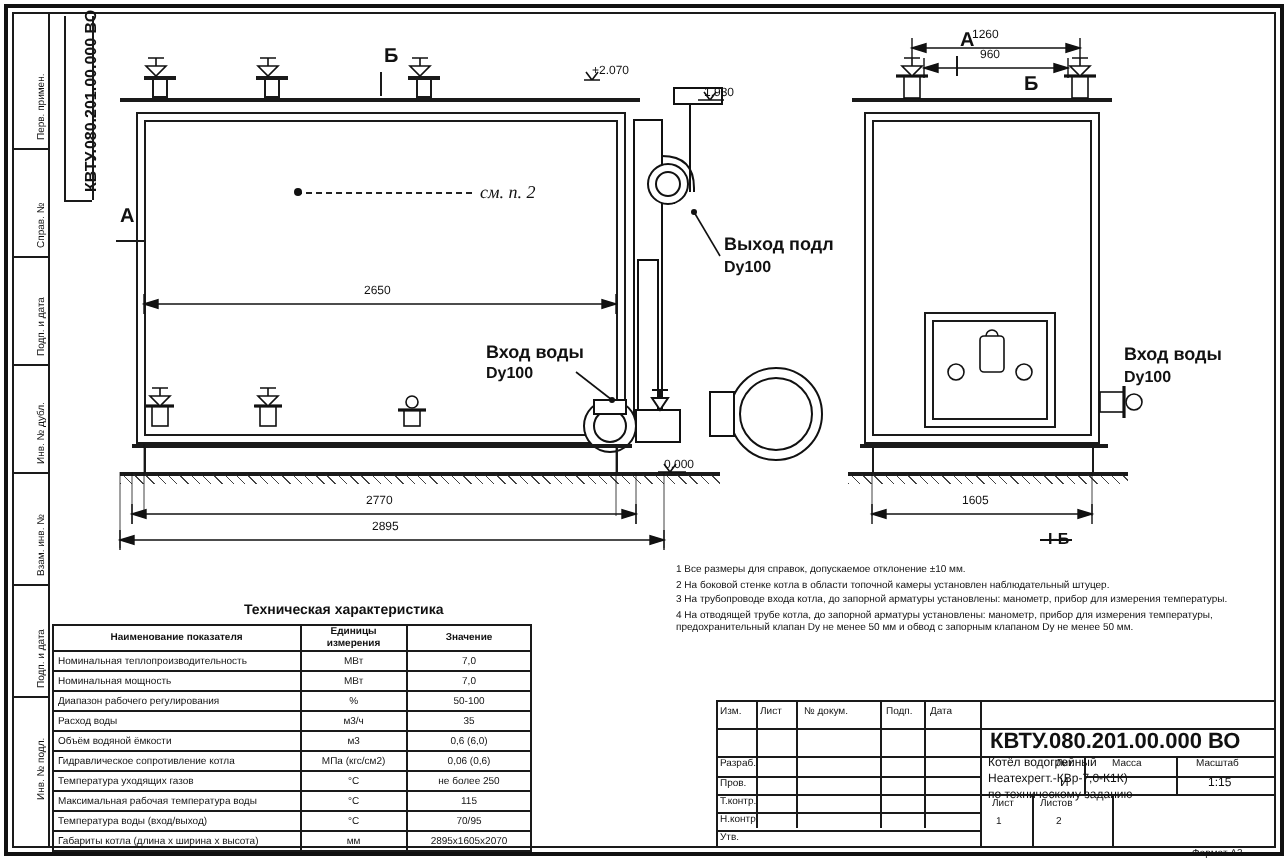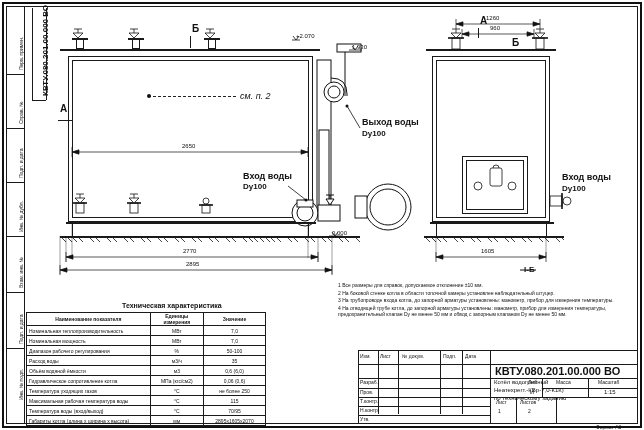--- a/index.html
+++ b/index.html
@@ -104,21 +104,21 @@
       <rect x="202" y="205" width="8" height="8" fill="#fff"></rect>
       <path d="M199,205 L213,205" stroke-width="1.6"></path>
       <circle cx="206" cy="201" r="3" fill="#fff"></circle>
     </g>
   </svg>
 
   <div class="dash" style="left:148px;top:96px;width:88px;"></div>
   <svg width="644" height="430">
     <circle cx="149" cy="96" r="2" fill="#111"></circle>
   </svg>
-  <div class="txt t9" style="left:240px;top:92px;font-style:italic;">см. п. 2</div>
+  <div class="txt t9" style="left:240px;top:92px;font-style:italic;font-family:Liberation Serif, serif;">см. п. 2</div>
 
   <svg width="644" height="430">
     <g stroke="#111" stroke-width="1" fill="none">
 
       <rect x="317" y="60" width="14" height="150" fill="#fff"></rect>
 
       <path d="M331,78 q16,0 16,16 L347,96"></path>
       <path d="M331,96 q6,0 6,6"></path>
       <rect x="337" y="44" width="24" height="8" fill="#fff"></rect>
       <path d="M345,52 L345,96"></path>
@@ -144,21 +144,21 @@
     </g>
   </svg>
 
   <div class="txt t9 b" style="left:243px;top:172px;">Вход воды</div>
   <div class="txt t8 b" style="left:243px;top:183px;">Dy100</div>
   <svg width="644" height="430">
     <path d="M288,186 L306,200" stroke="#111" stroke-width="0.8" fill="none"></path>
     <circle cx="306" cy="200" r="1.5" fill="#111"></circle>
   </svg>
 
-  <div class="txt t9 b" style="left:362px;top:118px;">Выход воды</div>
+  <div class="txt t9 b" style="left:362px;top:118px;">Выход подл</div>
   <div class="txt t8 b" style="left:362px;top:130px;">Dy100</div>
   <svg width="644" height="430">
     <path d="M360,128 L347,106" stroke="#111" stroke-width="0.8" fill="none"></path>
     <circle cx="347" cy="106" r="1.5" fill="#111"></circle>
   </svg>
 
   <div class="ln h" style="left:60px;top:236px;width:300px;height:1.5px;"></div>
   <div class="hatch" style="position:absolute;left:60px;top:237px;width:300px;height:5px;opacity:.85;"></div>
   <div class="ln h" style="left:66px;top:222px;width:250px;height:1.5px;"></div>
 

